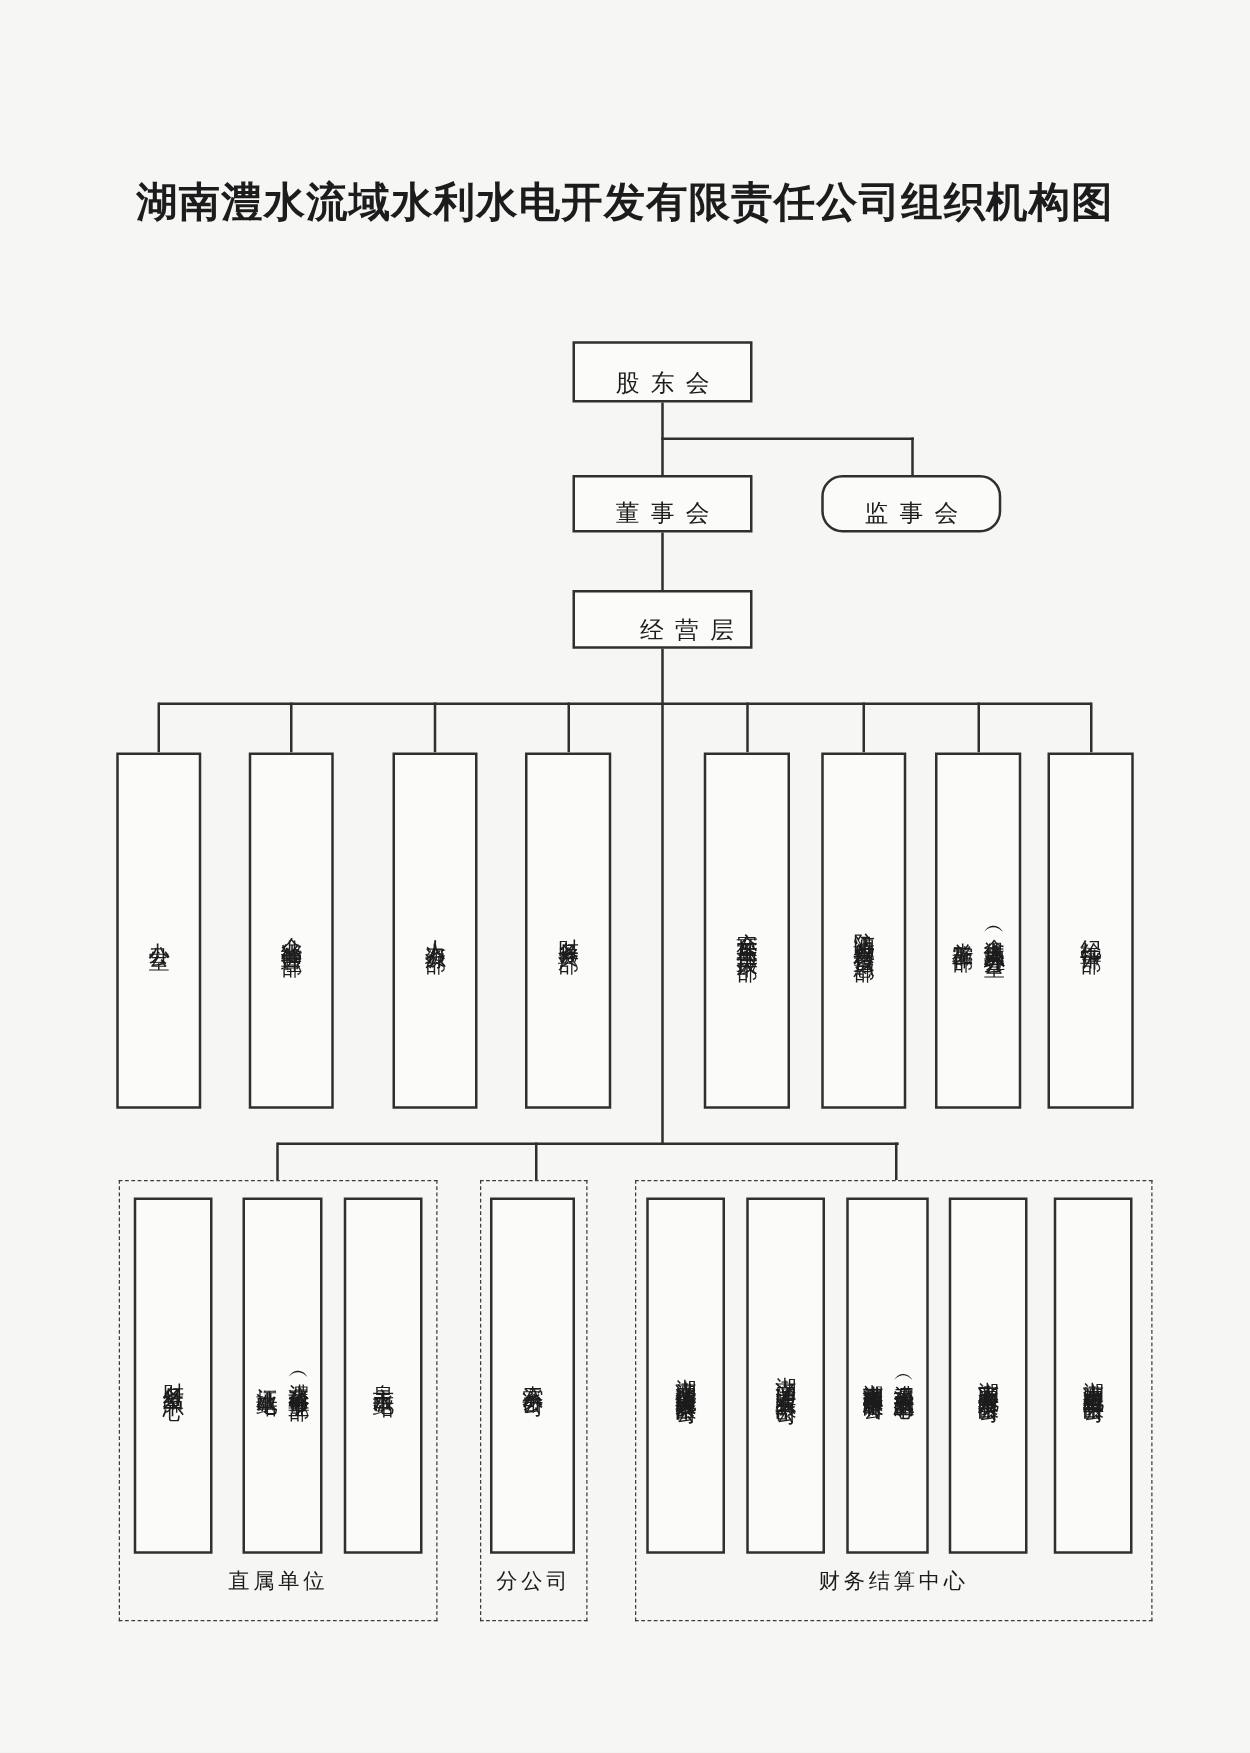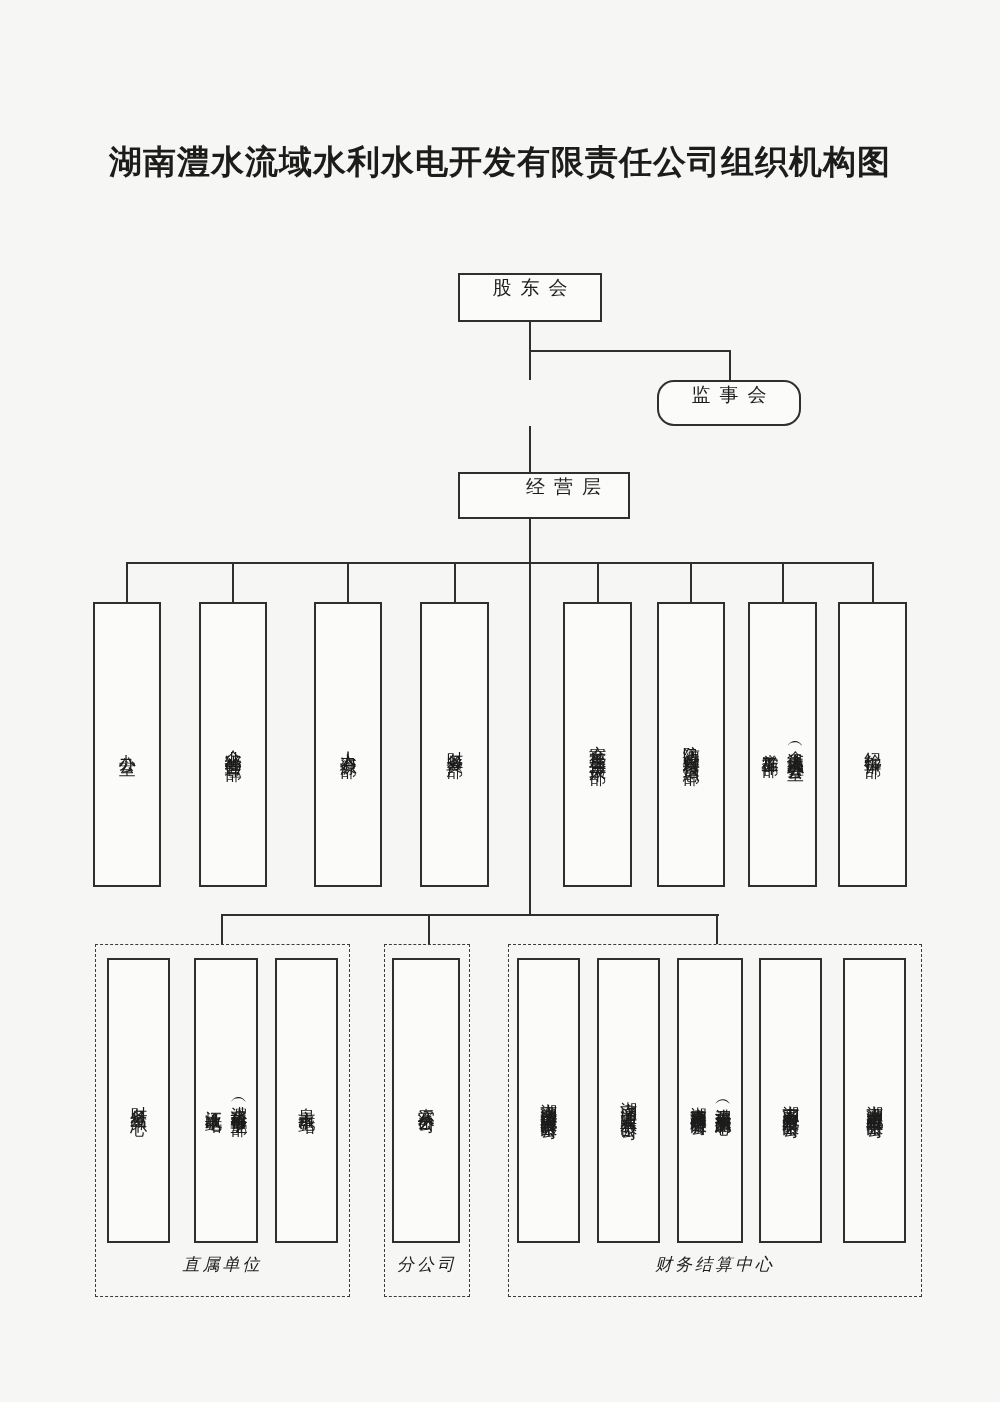--- a/index.html
+++ b/index.html
@@ -15,56 +15,59 @@
     position:relative;width:1000px;height:1402px;margin:0 auto;
     background:var(--background);overflow:hidden;
   }
   .title{
     position:absolute;left:0;top:140px;width:100%;
     text-align:center;font-size:33px;font-weight:bold;letter-spacing:1px;
     font-family:"Liberation Sans","DejaVu Sans",sans-serif;
   }
   .hbox{
     position:absolute;border:2px solid var(--line);background:var(--box_bg);
-    display:flex;align-items:flex-start;justify-content:center;
+    display:flex;align-items:flex-end;justify-content:center;
     font-size:19px;letter-spacing:9px;padding-left:9px;box-sizing:border-box;
   }
   .vbox{
     position:absolute;border:2px solid var(--line);background:var(--box_bg);
     display:flex;align-items:center;justify-content:center;box-sizing:border-box;
   }
   .vbox .vtext{
     writing-mode:vertical-rl;text-orientation:mixed;
     text-align:center;font-size:17px;letter-spacing:2.5px;line-height:1.5;
     max-height:278px;
   }
   .vbox .vtext span{display:block;}
   .line{position:absolute;background:var(--line);}
   .group{
     position:absolute;border:1.7px dashed #3c3c3c;background:transparent;
     box-sizing:border-box;
   }
   .group-label{
-    position:absolute;text-align:center;font-size:17px;letter-spacing:3px;font-style:italic;
+    position:absolute;text-align:center;font-size:17px;letter-spacing:3px;
   }
 </style>
 </head>
 <body>
 
 <div class="page">
 
   <div class="title">湖南澧水流域水利水电开发有限责任公司组织机构图</div>
 
   <div class="hbox" style="left:458px;top:273px;width:144px;height:49px;">
     <span>股东会</span>
   </div>
+  <div class="hbox" style="left:458px;top:380px;width:144px;height:46px;">
+    <span>董事会</span>
+  </div>
   <div class="hbox" style="left:657px;top:380px;width:144px;height:46px;border-radius:17px;">
     <span>监事会</span>
   </div>
-  <div class="hbox" style="left:458px;top:472px;width:172px;height:47px;padding-left:48px;">
+  <div class="hbox" style="left:458px;top:472px;width:144px;height:47px;padding-left:48px;">
     <span>经营层</span>
   </div>
 
   <div class="line" style="left:529px;top:322px;width:2px;height:58px;"></div>
   <div class="line" style="left:529px;top:350px;width:202px;height:2px;"></div>
   <div class="line" style="left:729px;top:350px;width:2px;height:30px;"></div>
   <div class="line" style="left:529px;top:426px;width:2px;height:46px;"></div>
 
   <div class="line" style="left:529px;top:519px;width:2px;height:397px;"></div>
 

